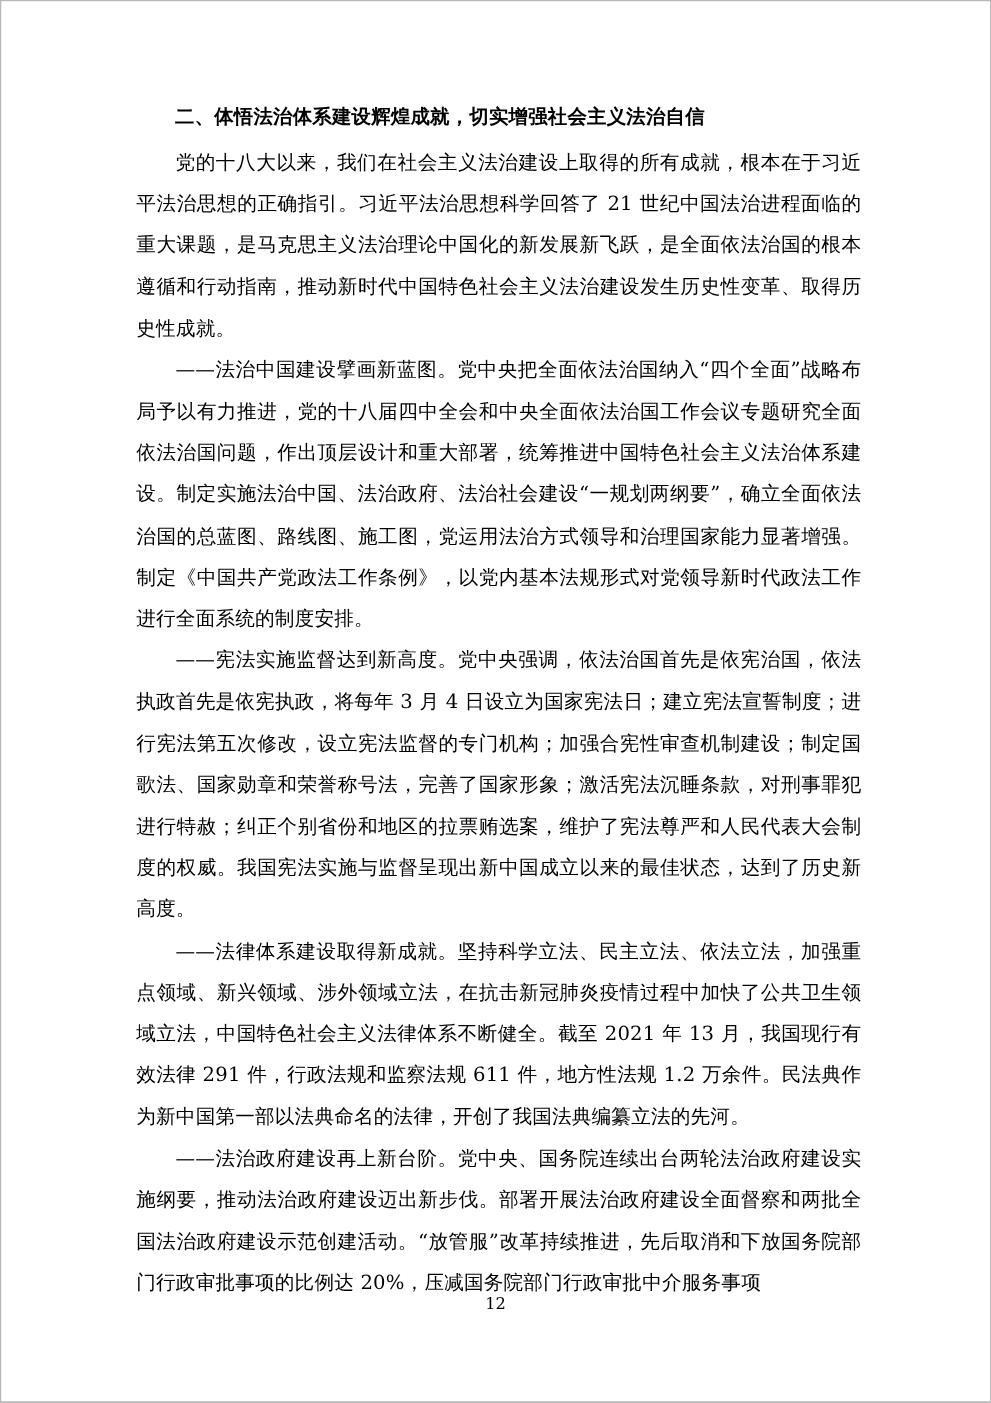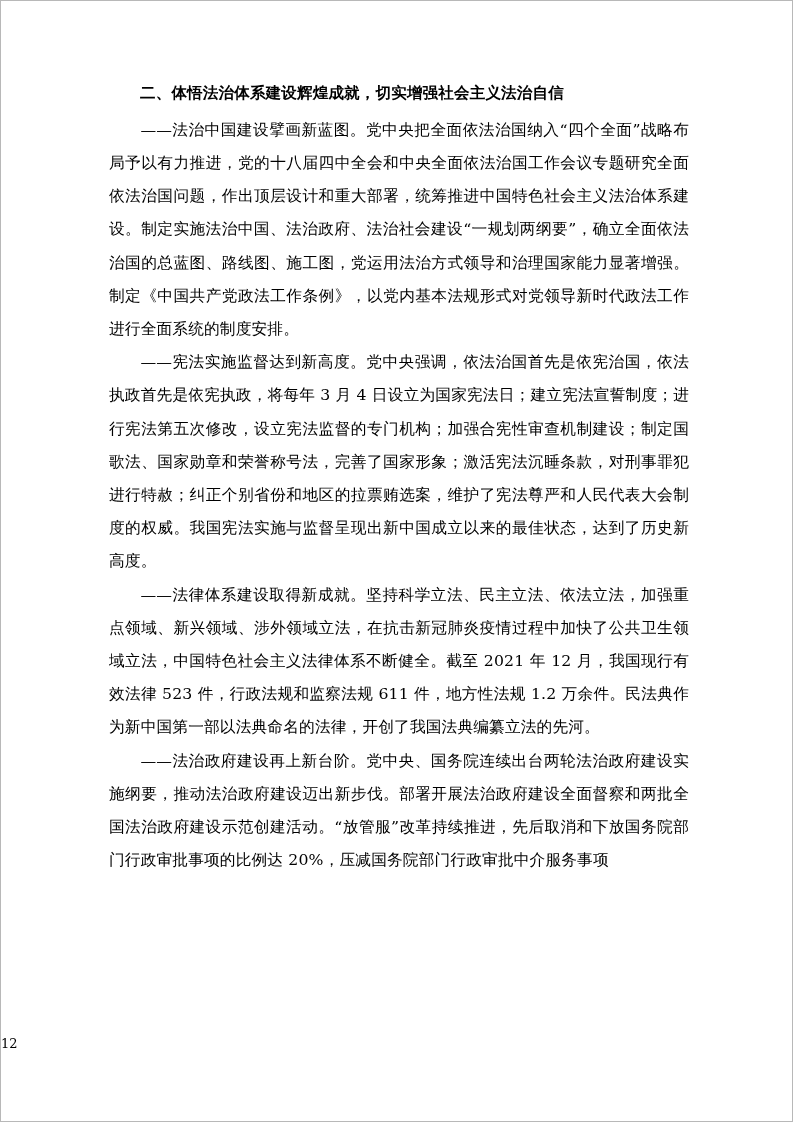--- a/index.html
+++ b/index.html
@@ -44,31 +44,32 @@
     text-indent: 31.4px;
     text-align: justify;
     text-justify: inter-ideograph;
     letter-spacing: 0.15px;
   }
   .page-number {
     position: absolute;
     left: 0;
     right: 0;
     top: 1035px;
-    text-align: left;
+    text-align: center;
     font-size: 13px;
     color: #000;
     font-family: "DejaVu Serif", "Liberation Serif", serif;
   }
 </style>
 </head>
 <body>
 
 <div class="page">
   <div class="content">
     <div class="doc-heading">二、体悟法治体系建设辉煌成就，切实增强社会主义法治自信</div>
+    <p class="para">党的十八大以来，我们在社会主义法治建设上取得的所有成就，根本在于习近平法治思想的正确指引。习近平法治思想科学回答了 21 世纪中国法治进程面临的重大课题，是马克思主义法治理论中国化的新发展新飞跃，是全面依法治国的根本遵循和行动指南，推动新时代中国特色社会主义法治建设发生历史性变革、取得历史性成就。</p>
     <p class="para">——法治中国建设擘画新蓝图。党中央把全面依法治国纳入“四个全面”战略布局予以有力推进，党的十八届四中全会和中央全面依法治国工作会议专题研究全面依法治国问题，作出顶层设计和重大部署，统筹推进中国特色社会主义法治体系建设。制定实施法治中国、法治政府、法治社会建设“一规划两纲要”，确立全面依法治国的总蓝图、路线图、施工图，党运用法治方式领导和治理国家能力显著增强。制定《中国共产党政法工作条例》，以党内基本法规形式对党领导新时代政法工作进行全面系统的制度安排。</p>
     <p class="para">——宪法实施监督达到新高度。党中央强调，依法治国首先是依宪治国，依法执政首先是依宪执政，将每年 3 月 4 日设立为国家宪法日；建立宪法宣誓制度；进行宪法第五次修改，设立宪法监督的专门机构；加强合宪性审查机制建设；制定国歌法、国家勋章和荣誉称号法，完善了国家形象；激活宪法沉睡条款，对刑事罪犯进行特赦；纠正个别省份和地区的拉票贿选案，维护了宪法尊严和人民代表大会制度的权威。我国宪法实施与监督呈现出新中国成立以来的最佳状态，达到了历史新高度。</p>
-    <p class="para">——法律体系建设取得新成就。坚持科学立法、民主立法、依法立法，加强重点领域、新兴领域、涉外领域立法，在抗击新冠肺炎疫情过程中加快了公共卫生领域立法，中国特色社会主义法律体系不断健全。截至 2021 年 12 月，我国现行有效法律 523 件，行政法规和监察法规 611 件，地方性法规 1.2 万余件。民法典作为新中国第一部以法典命名的法律，开创了我国法典编纂立法的先河。</p>
+    <p class="para">——法律体系建设取得新成就。坚持科学立法、民主立法、依法立法，加强重点领域、新兴领域、涉外领域立法，在抗击新冠肺炎疫情过程中加快了公共卫生领域立法，中国特色社会主义法律体系不断健全。截至 2021 年 13 月，我国现行有效法律 291 件，行政法规和监察法规 611 件，地方性法规 1.2 万余件。民法典作为新中国第一部以法典命名的法律，开创了我国法典编纂立法的先河。</p>
     <p class="para">——法治政府建设再上新台阶。党中央、国务院连续出台两轮法治政府建设实施纲要，推动法治政府建设迈出新步伐。部署开展法治政府建设全面督察和两批全国法治政府建设示范创建活动。“放管服”改革持续推进，先后取消和下放国务院部门行政审批事项的比例达 20%，压减国务院部门行政审批中介服务事项</p>
   </div>
   <div class="page-number">12</div>
 </div>
 
 </body></html>

